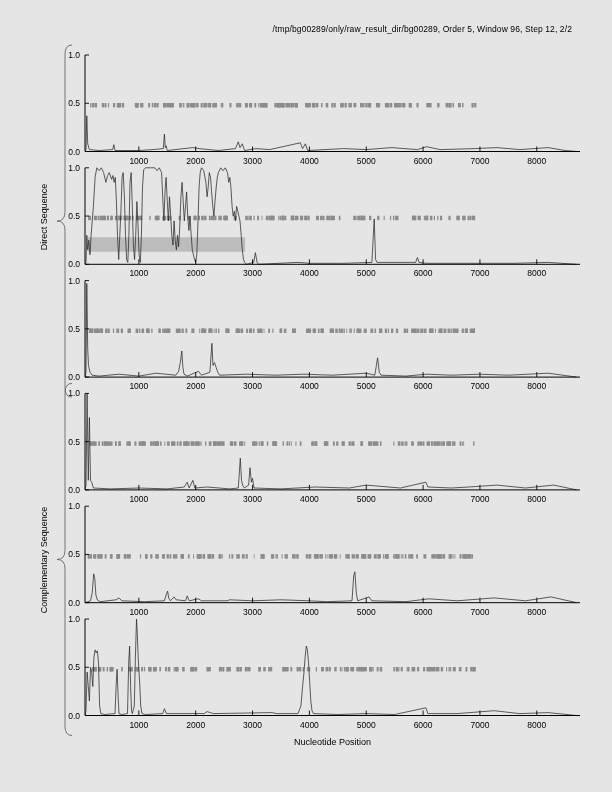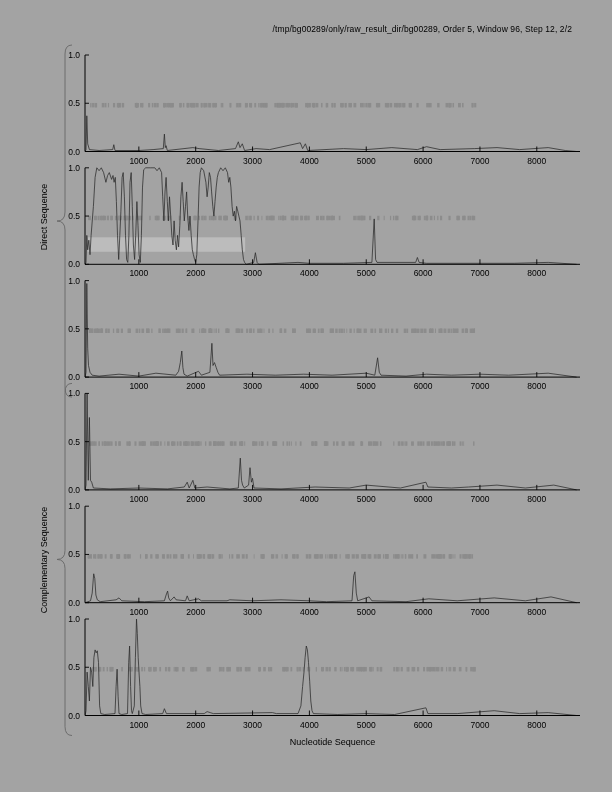--- a/index.html
+++ b/index.html
@@ -1,16 +1,16 @@
 <!DOCTYPE html>
 <html><head>
 <meta charset="utf-8">
 <style>
   html,body{margin:0;padding:0;background:#fff;}
-  .page{position:relative;width:612px;height:792px;background:#a3a3a3;overflow:hidden;
+  .page{position:relative;width:612px;height:792px;background:#e5e5e5;overflow:hidden;
         font-family:"Liberation Sans", sans-serif;color:#000;}
   .title{position:absolute;top:24px;right:40px;font-size:8.5px;letter-spacing:.1px;white-space:nowrap;}
   .xlabel{position:absolute;top:737px;left:85px;width:495px;text-align:center;font-size:9px;}
   .grouplabel{position:absolute;left:44px;font-size:9px;white-space:nowrap;
               transform:translate(-50%,-50%) rotate(-90deg);}
   #plot-svg{position:absolute;left:0;top:0;}
   svg text{font-family:"Liberation Sans", sans-serif;font-size:8.5px;fill:#000;}
 </style>
 </head>
 <body>
@@ -1165,14 +1165,14 @@
       </g>
       <path d="M 72 45 Q 65 45 65 54 L 65 212.05 Q 65 221.05 57 221.05
                      Q 65 221.05 65 230.05 L 65 388.1 Q 65 397.1 72 397.1" fill="none" stroke="#666666" stroke-width="0.9"></path>
       <path d="M 72 383.4 Q 65 383.4 65 392.4 L 65 550.45 Q 65 559.45 57 559.45
                      Q 65 559.45 65 568.45 L 65 726.5 Q 65 735.5 72 735.5" fill="none" stroke="#666666" stroke-width="0.9"></path>
     </svg>
 
   <div class="grouplabel" style="top:217px;">Direct Sequence</div>
   <div class="grouplabel" style="top:560px;">Complementary Sequence</div>
 
-  <div class="xlabel">Nucleotide Sequence</div>
+  <div class="xlabel">Nucleotide Position</div>
 </div>
 
 </body></html>

